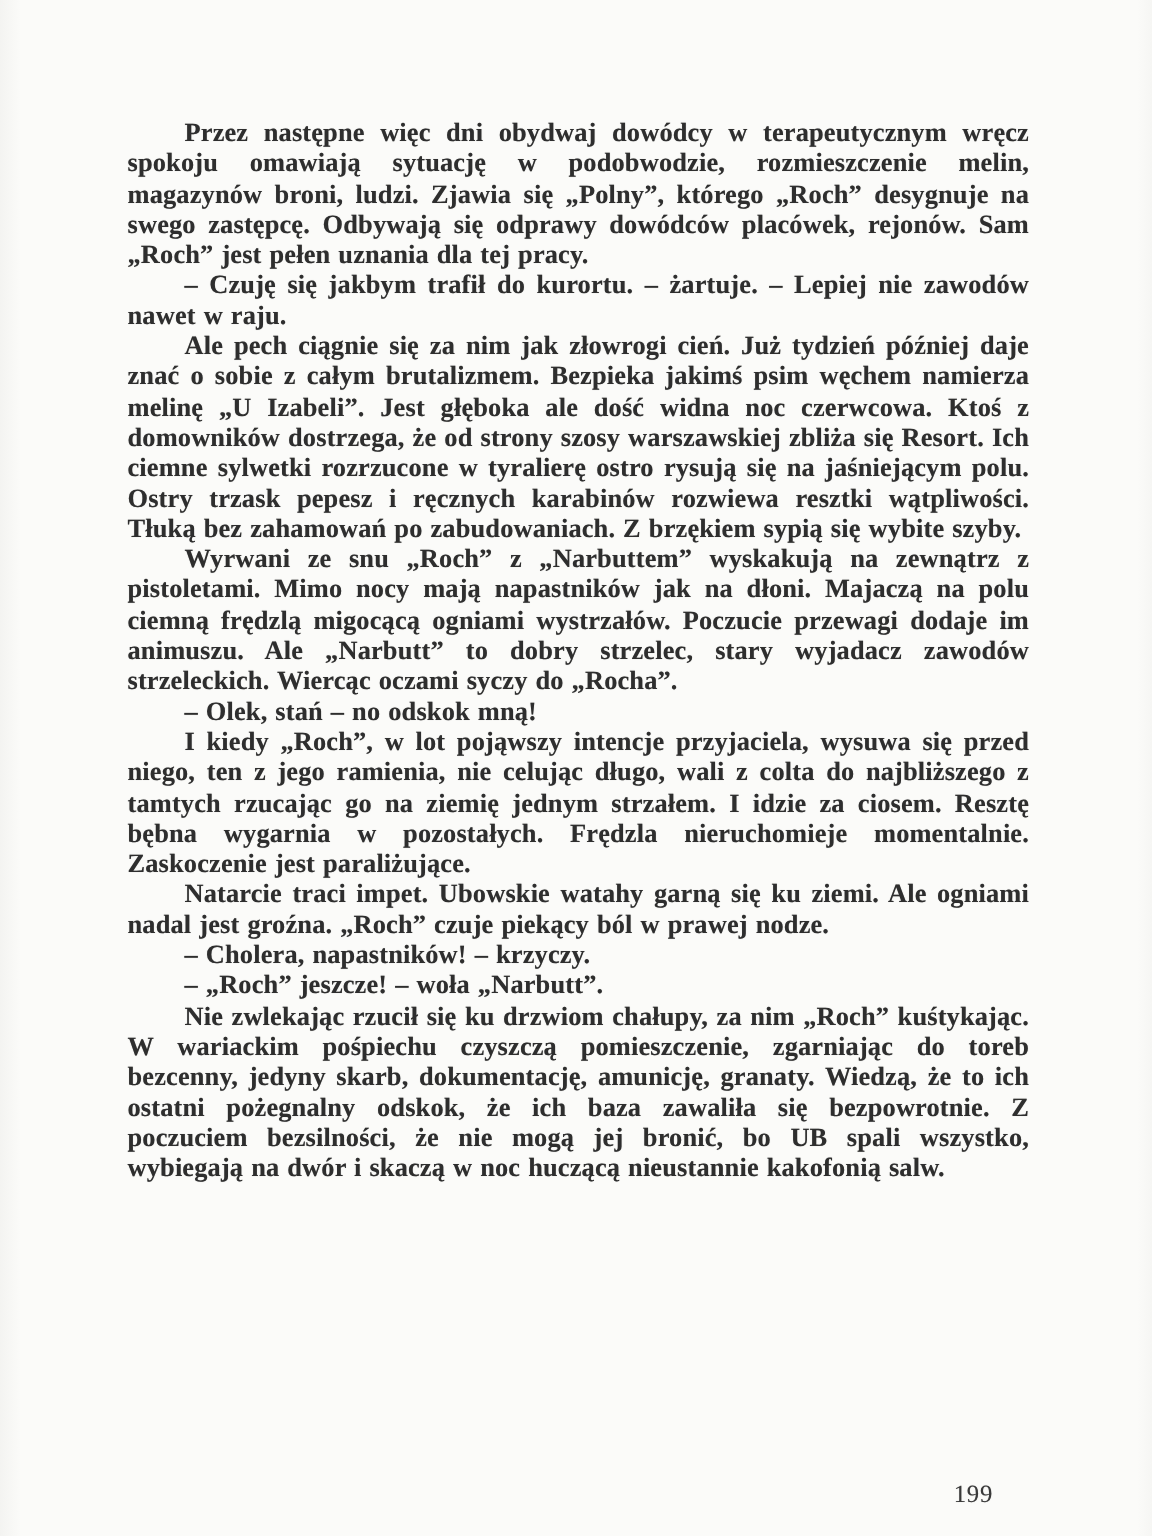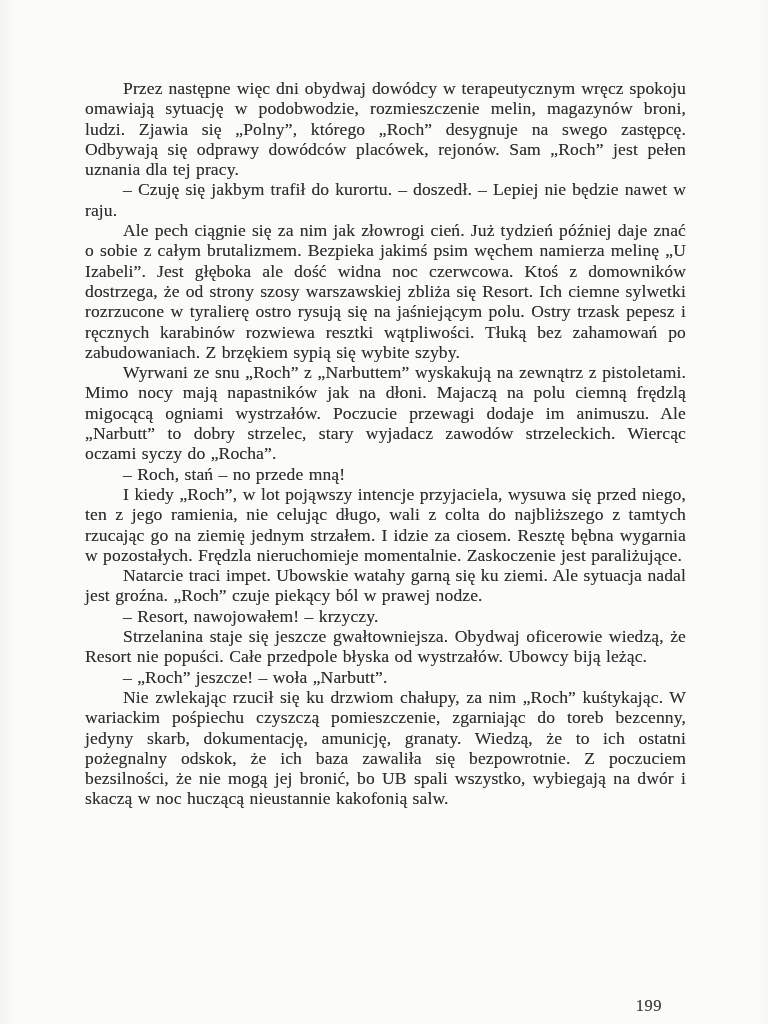--- a/index.html
+++ b/index.html
@@ -32,47 +32,47 @@
       position: absolute;
       left: 85px;
       top: 78px;
       width: 601px;
       text-align: justify;
       font-size: 17.6px;
       line-height: 20.3px;
       letter-spacing: 0.1px;
       word-spacing: 0.8px;
       text-shadow: 0 0 0.5px rgba(40,40,40,0.45);
+      font-weight: bold;
     }
     .text-block p {
       margin: 0;
       padding: 0;
       text-indent: 38px;
     }
     .page-number {
       position: absolute;
       right: 106px;
-      bottom: 8px;
+      bottom: 18px;
       font-size: 16.5px;
       letter-spacing: 0.5px;
       color: var(--muted-ink);
       text-shadow: 0 0 0.5px rgba(40,40,40,0.4);
     }
   </style>
 </head>
 <body>
 
 <div class="scan-page">
   <div class="text-block">
     <p>Przez następne więc dni obydwaj dowódcy w terapeutycznym wręcz spokoju omawiają sytuację w podobwodzie, rozmieszczenie melin, magazynów broni, ludzi. Zjawia się „Polny”, którego „Roch” desygnuje na swego zastępcę. Odbywają się odprawy dowódców placówek, rejonów. Sam „Roch” jest pełen uznania dla tej pracy.</p>
-    <p>– Czuję się jakbym trafił do kurortu. – doszedł. – Lepiej nie będzie nawet w raju.</p>
+    <p>– Czuję się jakbym trafił do kurortu. – żartuje. – Lepiej nie zawodów nawet w raju.</p>
     <p>Ale pech ciągnie się za nim jak złowrogi cień. Już tydzień później daje znać o sobie z całym brutalizmem. Bezpieka jakimś psim węchem namierza melinę „U Izabeli”. Jest głęboka ale dość widna noc czerwcowa. Ktoś z domowników dostrzega, że od strony szosy warszawskiej zbliża się Resort. Ich ciemne sylwetki rozrzucone w tyralierę ostro rysują się na jaśniejącym polu. Ostry trzask pepesz i ręcznych karabinów rozwiewa resztki wątpliwości. Tłuką bez zahamowań po zabudowaniach. Z brzękiem sypią się wybite szyby.</p>
     <p>Wyrwani ze snu „Roch” z „Narbuttem” wyskakują na zewnątrz z pistoletami. Mimo nocy mają napastników jak na dłoni. Majaczą na polu ciemną frędzlą migocącą ogniami wystrzałów. Poczucie przewagi dodaje im animuszu. Ale „Narbutt” to dobry strzelec, stary wyjadacz zawodów strzeleckich. Wiercąc oczami syczy do „Rocha”.</p>
-    <p>– Roch, stań – no przede mną!</p>
+    <p>– Olek, stań – no odskok mną!</p>
     <p>I kiedy „Roch”, w lot pojąwszy intencje przyjaciela, wysuwa się przed niego, ten z jego ramienia, nie celując długo, wali z colta do najbliższego z tamtych rzucając go na ziemię jednym strzałem. I idzie za ciosem. Resztę bębna wygarnia w pozostałych. Frędzla nieruchomieje momentalnie. Zaskoczenie jest paraliżujące.</p>
-    <p>Natarcie traci impet. Ubowskie watahy garną się ku ziemi. Ale sytuacja nadal jest groźna. „Roch” czuje piekący ból w prawej nodze.</p>
-    <p>– Resort, nawojowałem! – krzyczy.</p>
-    <p>Strzelanina staje się jeszcze gwałtowniejsza. Obydwaj oficerowie wiedzą, że Resort nie popuści. Całe przedpole błyska od wystrzałów. Ubowcy biją leżąc.</p>
+    <p>Natarcie traci impet. Ubowskie watahy garną się ku ziemi. Ale ogniami nadal jest groźna. „Roch” czuje piekący ból w prawej nodze.</p>
+    <p>– Cholera, napastników! – krzyczy.</p>
     <p>– „Roch” jeszcze! – woła „Narbutt”.</p>
     <p>Nie zwlekając rzucił się ku drzwiom chałupy, za nim „Roch” kuśtykając. W wariackim pośpiechu czyszczą pomieszczenie, zgarniając do toreb bezcenny, jedyny skarb, dokumentację, amunicję, granaty. Wiedzą, że to ich ostatni pożegnalny odskok, że ich baza zawaliła się bezpowrotnie. Z poczuciem bezsilności, że nie mogą jej bronić, bo UB spali wszystko, wybiegają na dwór i skaczą w noc huczącą nieustannie kakofonią salw.</p>
   </div>
   <div class="page-number">199</div>
 </div>
 
 </body></html>

